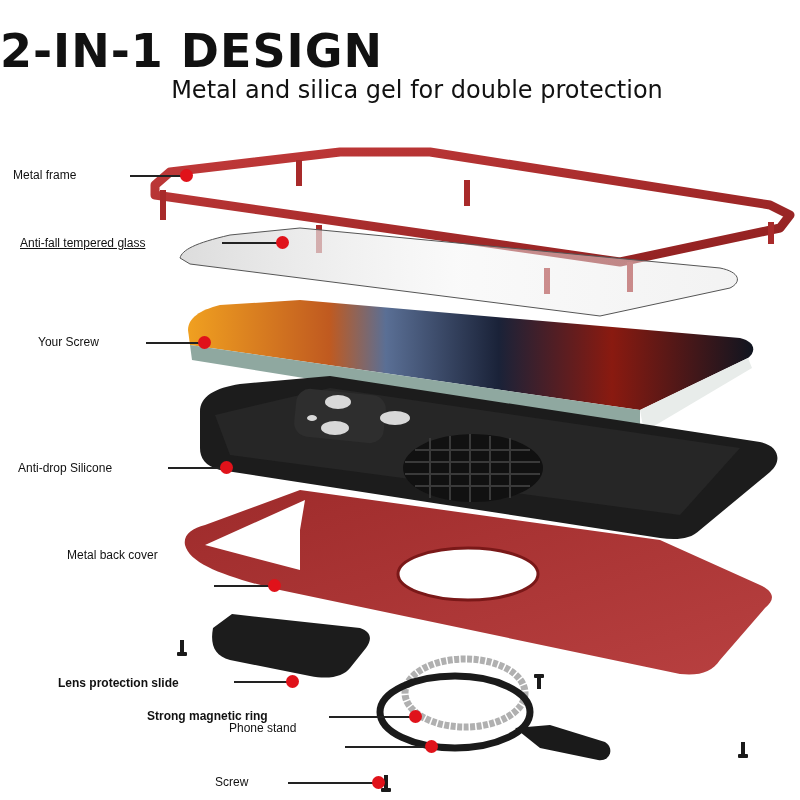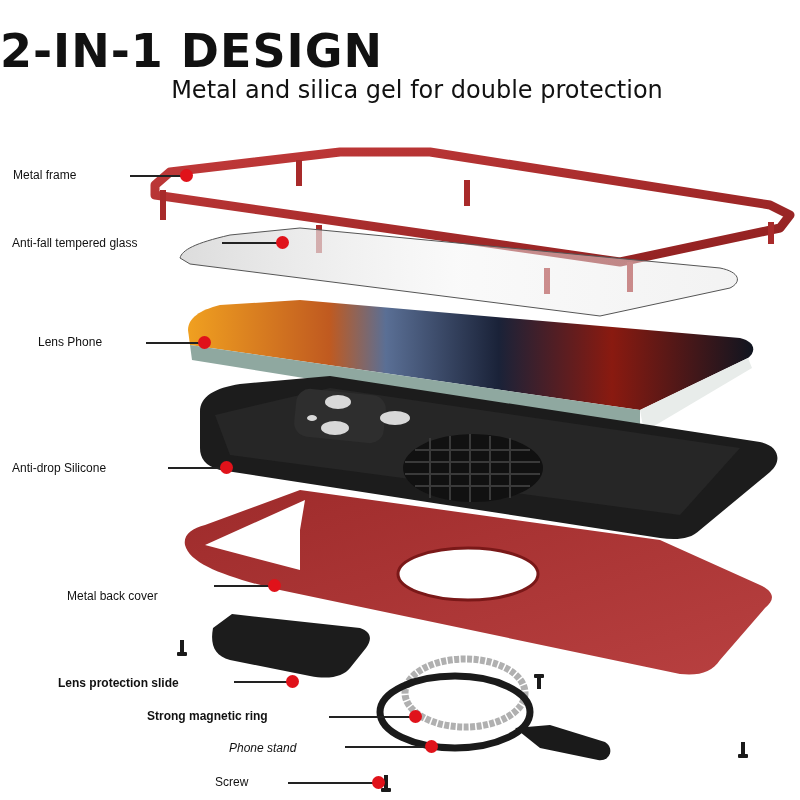--- a/index.html
+++ b/index.html
@@ -112,37 +112,37 @@
       <rect x="738" y="754" width="10" height="4" rx="1"></rect>
     <rect x="384" y="775" width="4" height="16"></rect>
       <rect x="381" y="788" width="10" height="4" rx="1"></rect>
   </g>
 </svg>
 
 <div id="callouts">
     <div class="label" style="left: 13px; top: 165px;">Metal frame</div>
     <div class="leader" style="left: 130px; top: 175px; width: 53px;"></div>
     <div class="dot" style="left: 180px; top: 169px; background: rgb(224, 18, 26);"></div>
-    <div class="label" style="left: 12px; top: 233px;">Anti-fall tempered glass</div>
+    <div class="label" style="left: 20px; top: 233px; text-decoration: underline;">Anti-fall tempered glass</div>
     <div class="leader" style="left: 222px; top: 242px; width: 57px;"></div>
     <div class="dot" style="left: 276px; top: 236px; background: rgb(224, 18, 26);"></div>
-    <div class="label" style="left: 38px; top: 332px;">Lens Phone</div>
+    <div class="label" style="left: 38px; top: 332px;">Your Screw</div>
     <div class="leader" style="left: 146px; top: 342px; width: 55px;"></div>
     <div class="dot" style="left: 198px; top: 336px; background: rgb(224, 18, 26);"></div>
-    <div class="label" style="left: 12px; top: 458px;">Anti-drop Silicone</div>
+    <div class="label" style="left: 18px; top: 458px;">Anti-drop Silicone</div>
     <div class="leader" style="left: 168px; top: 467px; width: 54px;"></div>
     <div class="dot" style="left: 220px; top: 461px; background: rgb(224, 18, 26);"></div>
-    <div class="label" style="left: 67px; top: 586px;">Metal back cover</div>
+    <div class="label" style="left: 67px; top: 545px;">Metal back cover</div>
     <div class="leader" style="left: 214px; top: 585px; width: 56px;"></div>
     <div class="dot" style="left: 268px; top: 579px; background: rgb(224, 18, 26);"></div>
     <div class="label" style="left: 58px; top: 673px; font-weight: bold;">Lens protection slide</div>
     <div class="leader" style="left: 234px; top: 681px; width: 54px;"></div>
     <div class="dot" style="left: 286px; top: 675px; background: rgb(224, 18, 26);"></div>
     <div class="label" style="left: 147px; top: 706px; font-weight: bold;">Strong magnetic ring</div>
     <div class="leader" style="left: 329px; top: 716px; width: 84px;"></div>
     <div class="dot" style="left: 409px; top: 710px; background: rgb(224, 18, 26);"></div>
-    <div class="label" style="left: 229px; top: 738px; font-style: italic;">Phone stand</div>
+    <div class="label" style="left: 229px; top: 718px;">Phone stand</div>
     <div class="leader" style="left: 345px; top: 746px; width: 83px;"></div>
     <div class="dot" style="left: 425px; top: 740px; background: rgb(224, 18, 26);"></div>
     <div class="label" style="left: 215px; top: 772px;">Screw</div>
     <div class="leader" style="left: 288px; top: 782px; width: 87px;"></div>
     <div class="dot" style="left: 372px; top: 776px; background: rgb(224, 18, 26);"></div>
   </div>
 
 </body></html>

